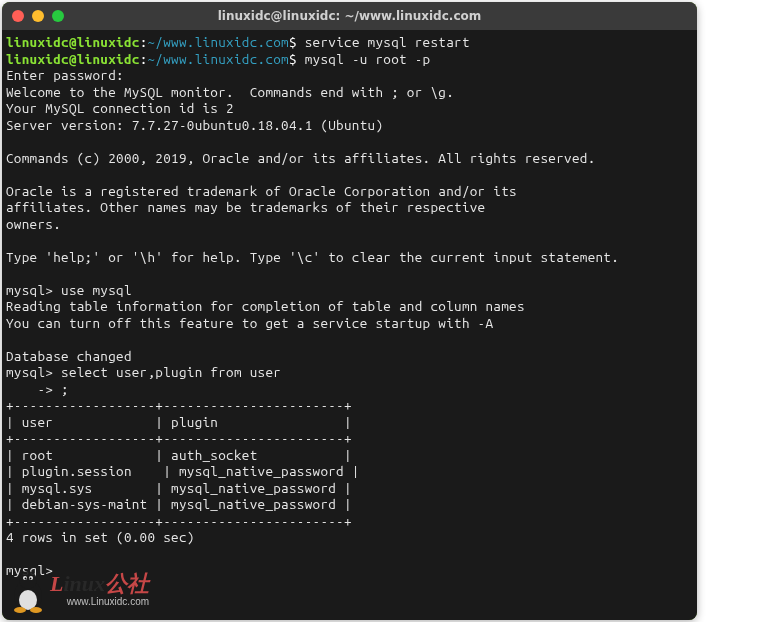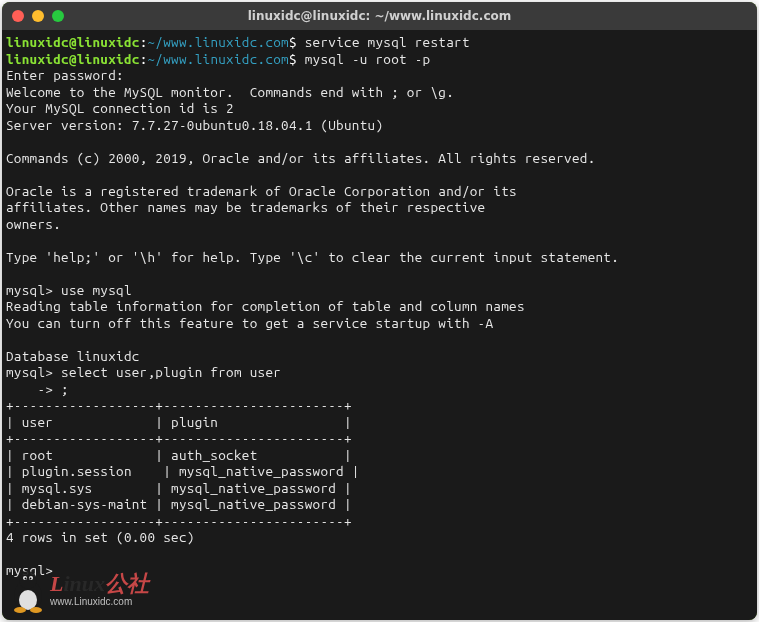--- a/index.html
+++ b/index.html
@@ -8,21 +8,21 @@
       box-sizing: border-box;
     }
     body {
       background: #ffffff;
       font-family: sans-serif;
       width: 759px;
       height: 622px;
       position: relative;
     }
     .terminal-window {
-      width: 755px;
+      width: 695px;
       height: 618px;
       margin: 2px;
       background: #4d7c0f;
       border-radius: 8px;
       overflow: hidden;
       box-shadow: 0 2px 8px rgba(0,0,0,0.3);
     }
     .title-bar {
       height: 28px;
       background: #3a3a3a;
@@ -91,20 +91,21 @@
       font-size: 22px;
       font-weight: bold;
       font-style: italic;
     }
     .watermark-line1 .red { color: #d94c4c; }
     .watermark-line1 .black { color: #2a2a2a; }
     .watermark-line2 {
       font-size: 10px;
       color: #d0d0d0;
       margin-top: 2px;
+      text-align: right;
     }
   </style>
 </head>
 <body>
 
 <div class="terminal-window">
   <div class="title-bar">
     <div class="window-controls">
       <div class="window-btn btn-close"></div>
       <div class="window-btn btn-min"></div>
@@ -124,21 +125,21 @@
 <span>Oracle is a registered trademark of Oracle Corporation and/or its</span>
 <span>affiliates. Other names may be trademarks of their respective</span>
 <span>owners.</span>
 <span></span>
 <span>Type 'help;' or '\h' for help. Type '\c' to clear the current input statement.</span>
 <span></span>
 <span>mysql&gt; use mysql</span>
 <span>Reading table information for completion of table and column names</span>
 <span>You can turn off this feature to get a service startup with -A</span>
 <span></span>
-<span>Database linuxidc</span>
+<span>Database changed</span>
 <span>mysql&gt; select user,plugin from user</span>
 <span>    -&gt; ;</span>
 <span>+------------------+-----------------------+</span>
 <span>| user             | plugin                |</span>
 <span>+------------------+-----------------------+</span>
 <span>| root             | auth_socket           |</span>
 <span>| plugin.session    | mysql_native_password |</span>
 <span>| mysql.sys        | mysql_native_password |</span>
 <span>| debian-sys-maint | mysql_native_password |</span>
 <span>+------------------+-----------------------+</span>

